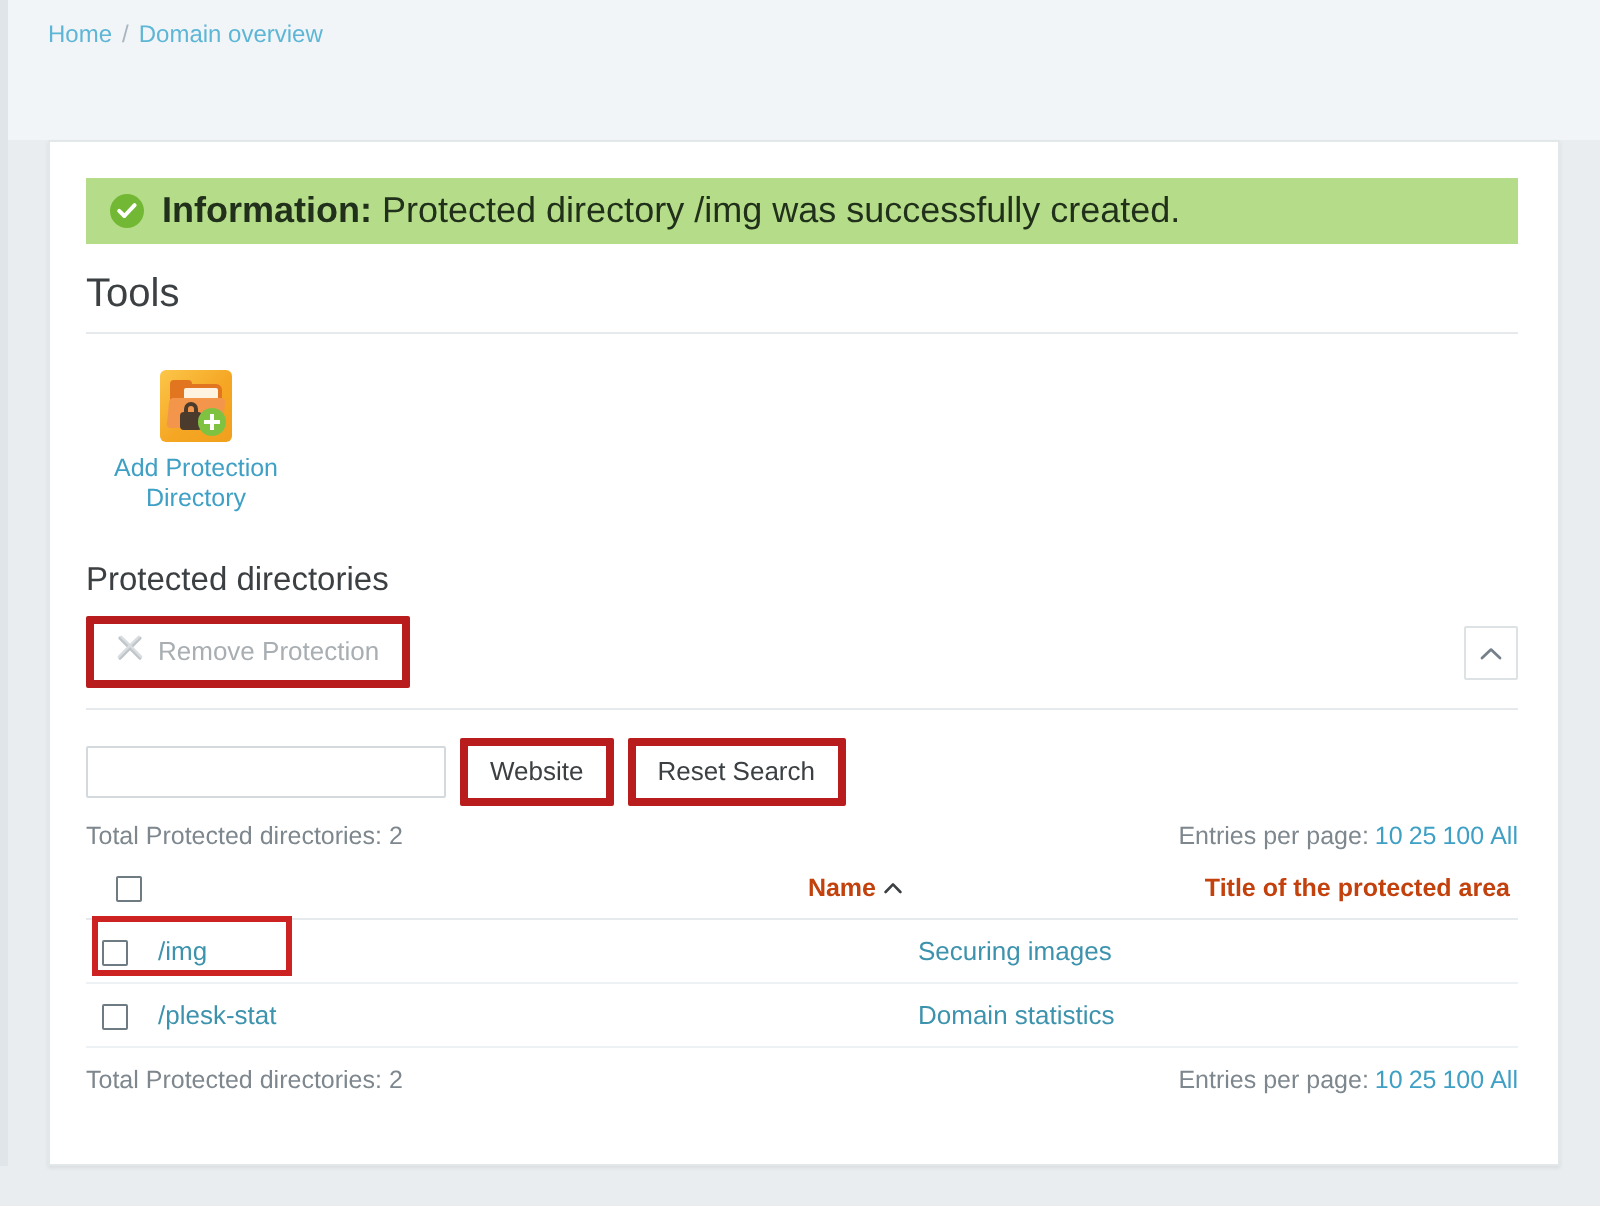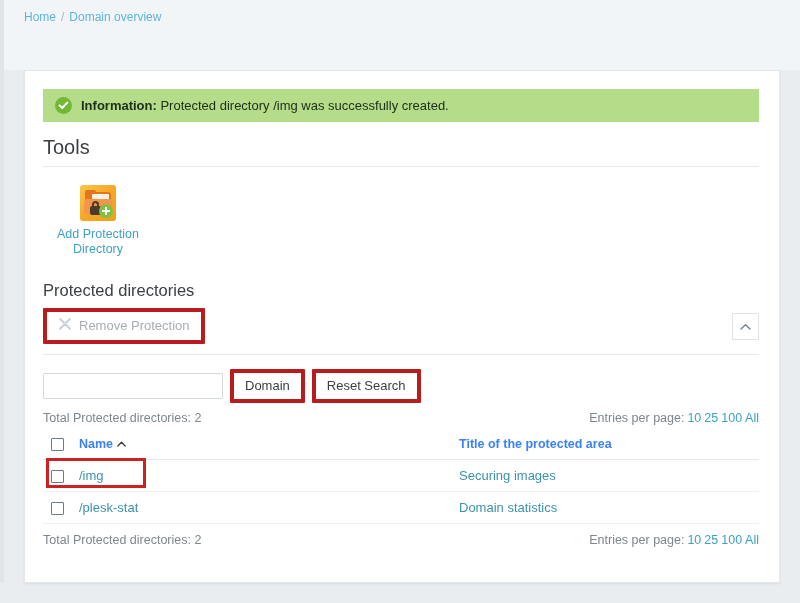--- a/index.html
+++ b/index.html
@@ -60,21 +60,21 @@
     box-shadow: 0 1px 2px rgba(0,0,0,0.07);
     padding: 18px 20px 26px 18px;
     height: 513px;
   }
 
   
   .alert {
     background: #b5dd89;
     color: #2f3d20;
     padding: 8px 10px 8px 12px;
-    font-size: 13px;
+    font-size: 18px;
     display: flex;
     align-items: center;
     height: 33px;
     margin-bottom: 14px;
   }
   .alert-icon {
     width: 17px; height: 17px;
     border-radius: 50%;
     background: #73b835;
     display: inline-flex;
@@ -266,23 +266,23 @@
   .per-page .pp-label { color: #7d878d; }
 
   
   table.list {
     width: 100%;
     border-collapse: collapse;
     margin-top: 8px;
     font-size: 13px;
   }
   table.list th {
-    text-align: left;
+    text-align: right;
     font-weight: bold;
-    color: #3b82f6;
+    color: #c2410c;
     font-size: 12.5px;
     padding: 4px 4px 8px 4px;
     border-bottom: 1px solid #e6eaec;
   }
   table.list td {
     padding: 8px 4px;
     border-bottom: 1px solid #eef1f3;
     color: #3c4043;
   }
   table.list td a, table.list th a {
@@ -379,21 +379,21 @@
       <span>
         <svg width="11" height="8" viewBox="0 0 11 8">
               <path d="M1 6 L5.5 1.8 L10 6" stroke="#76808a" stroke-width="1.4" fill="none" stroke-linecap="round" stroke-linejoin="round"></path>
             </svg>
       </span>
     </span>
   </div>
 
   <div class="search-row">
     <input class="search-input" type="text" placeholder="" style="">
-    <button class="btn">Domain</button>
+    <button class="btn">Website</button>
     <button class="btn">Reset Search</button>
   </div>
 
   <div class="meta-row">
     <span>Total Protected directories: 2</span>
     <span class="per-page">
       <span class="pp-label">Entries per page:</span><a href="#">10</a><a href="#">25</a><a href="#">100</a><a href="#">All</a>
     </span>
   </div>
 

